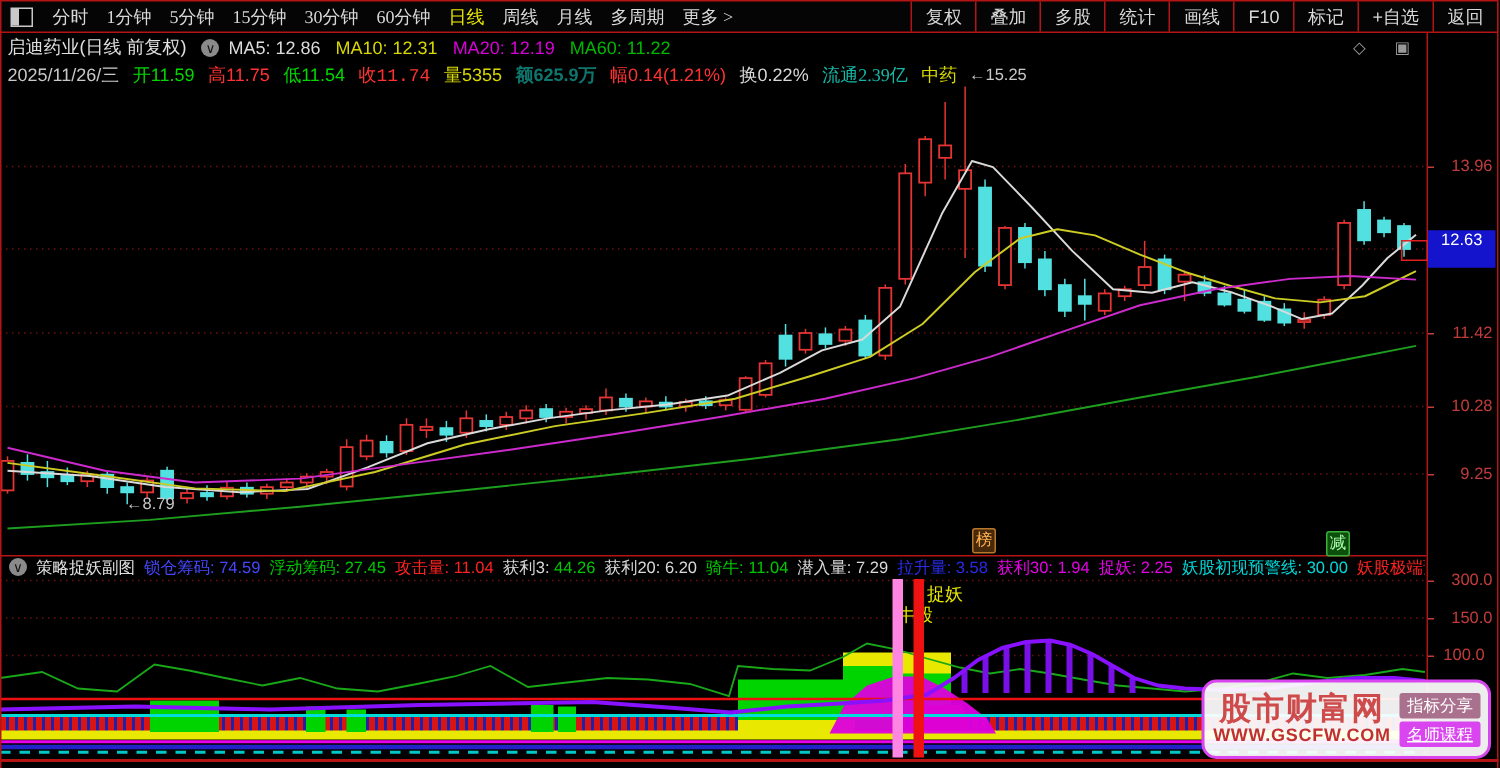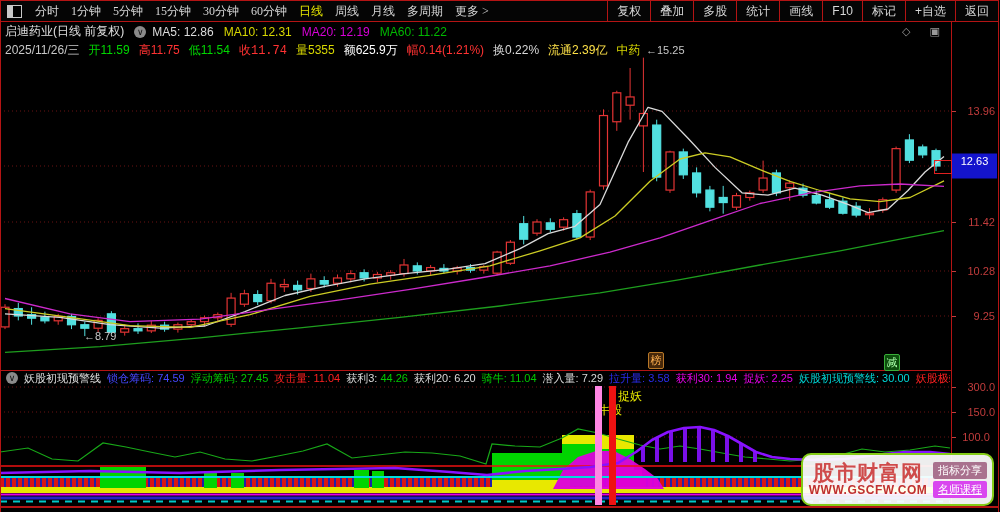--- a/index.html
+++ b/index.html
@@ -37,21 +37,21 @@
   .marker-box{position:absolute;border:1px solid #e02020;z-index:6;}
   .ebadge{position:absolute;width:14px;height:15px;font-size:11px;line-height:15px;
           text-align:center;z-index:6;border-radius:2px;}
   
   .ind-header{position:absolute;top:371px;left:0;width:950px;height:14px;display:flex;
               align-items:center;font-size:11px;white-space:nowrap;overflow:hidden;z-index:8;}
   .ind-title{color:#e0e0e0;margin-right:6px;}
   .ind-field{margin-right:6px;}
   
   .watermark{position:absolute;left:801px;top:453px;width:193px;height:53px;box-sizing:border-box;
-             background:rgba(255,255,255,.93);border:2px solid #84cc16;border-radius:10px;
+             background:rgba(255,255,255,.93);border:2px solid #d946ef;border-radius:10px;
              display:flex;align-items:center;z-index:20;}
   .wm-left{flex:1;text-align:center;line-height:1.05;}
   .wm-title{color:#cf4b4b;font-size:21px;font-weight:bold;letter-spacing:1px;}
   .wm-url{color:#c03030;font-size:12px;font-weight:bold;letter-spacing:.5px;}
   .wm-badges{display:flex;flex-direction:column;margin-right:5px;}
   .wm-badge{color:#fff;font-size:11px;padding:1px 5px;margin:1px 0;border-radius:2px;white-space:nowrap;}
 </style>
 </head>
 <body>
 
@@ -95,24 +95,24 @@
 </div>
 <div class="corner-ics">◇ ▣</div>
 
 <div class="statsbar" id="stats-bar">
     <span style="color: rgb(200, 200, 200);">2025/11/26/三</span>
     <span style="color: rgb(0, 216, 0);">开11.59</span>
     <span style="color: rgb(255, 50, 50);">高11.75</span>
     <span style="color: rgb(0, 216, 0);">低11.54</span>
     <span style="color: rgb(255, 50, 50); font-family: Liberation Mono, monospace;">收11.74</span>
     <span style="color: rgb(216, 216, 0);">量5355</span>
-    <span style="color: #ffffff;">额625.9万</span>
+    <span style="color: #0f766e; font-weight: bold;">额625.9万</span>
     <span style="color: rgb(255, 50, 50);">幅0.14(1.21%)</span>
     <span style="color: rgb(216, 216, 216);">换0.22%</span>
-    <span style="color: #fde047;">流通2.39亿</span>
+    <span style="color: #14b8a6; font-family: Liberation Serif, serif;">流通2.39亿</span>
     <span style="color: rgb(216, 216, 0);">中药</span>
   </div>
 
 <svg id="chart" width="1000" height="512">
     <defs>
       <pattern id="stripes" width="6" height="14" patternUnits="userSpaceOnUse">
         <rect x="0" y="0" width="6" height="14" fill="#d81414"></rect>
         <rect x="4" y="0" width="2" height="14" fill="#2020a8"></rect>
       </pattern>
     </defs>
@@ -326,21 +326,21 @@
     <div class="axlabel" style="top: 437px; text-align: center;">100.0</div>
     <div class="anno" style="left: 646px; top: 44px;">←15.25</div>
     <div class="anno" style="left: 84px; top: 330px;">←8.79</div>
     <div class="ebadge" style="left: 648px; top: 352px; color: rgb(255, 176, 80); background: rgb(70, 40, 10); border: 1px solid rgb(184, 120, 40);">榜</div>
     <div class="ebadge" style="left: 884px; top: 354px; color: rgb(170, 255, 170); background: rgb(12, 78, 12); border: 1px solid rgb(57, 176, 57);">减</div>
     <div class="marker-box" style="left: 934px; top: 160px; width: 16px; height: 12px;"></div>
   </div>
 
 <div class="ind-header">
   <span class="circ">∨</span>
-  <span class="ind-title">妖股初现预警线</span>
+  <span class="ind-title">策略捉妖副图</span>
   <span id="ind-fields" style="display:flex;">
       <span class="ind-field"><span style="color: rgb(70, 70, 255);">锁仓筹码: </span><span style="color: rgb(70, 70, 255);">74.59</span></span>
       <span class="ind-field"><span style="color: rgb(0, 200, 0);">浮动筹码: </span><span style="color: rgb(0, 200, 0);">27.45</span></span>
       <span class="ind-field"><span style="color: rgb(255, 32, 32);">攻击量: </span><span style="color: rgb(255, 32, 32);">11.04</span></span>
       <span class="ind-field"><span style="color: rgb(216, 216, 216);">获利3: </span><span style="color: rgb(0, 200, 0);">44.26</span></span>
       <span class="ind-field"><span style="color: rgb(216, 216, 216);">获利20: </span><span style="color: rgb(216, 216, 216);">6.20</span></span>
       <span class="ind-field"><span style="color: rgb(0, 200, 0);">骑牛: </span><span style="color: rgb(0, 200, 0);">11.04</span></span>
       <span class="ind-field"><span style="color: rgb(216, 216, 216);">潜入量: </span><span style="color: rgb(216, 216, 216);">7.29</span></span>
       <span class="ind-field"><span style="color: rgb(42, 42, 230);">拉升量: </span><span style="color: rgb(42, 42, 230);">3.58</span></span>
       <span class="ind-field"><span style="color: rgb(230, 0, 230);">获利30: </span><span style="color: rgb(230, 0, 230);">1.94</span></span>

